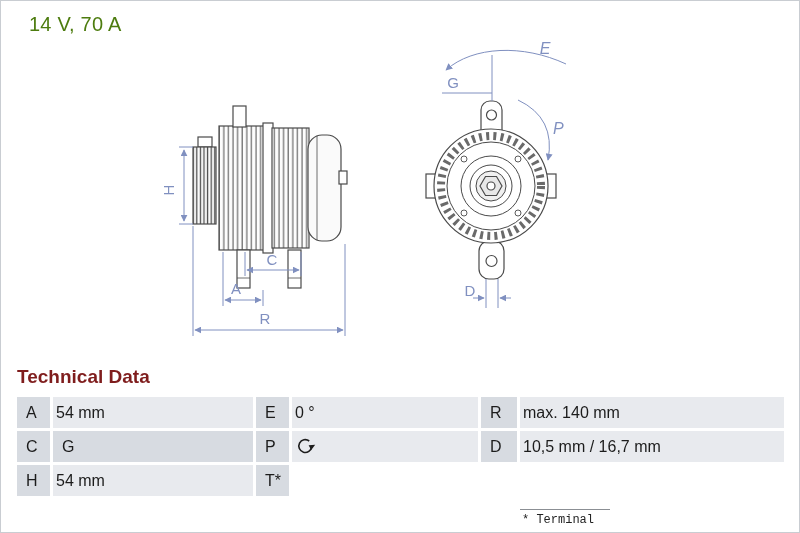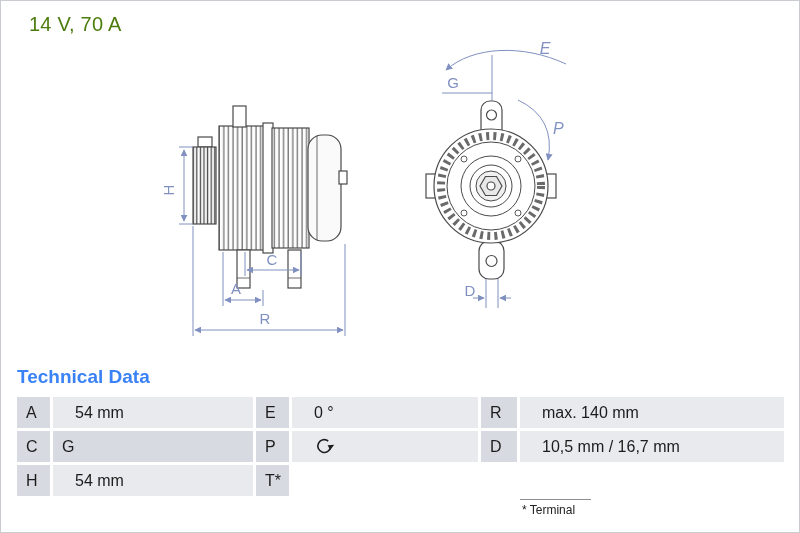--- a/index.html
+++ b/index.html
@@ -14,42 +14,42 @@
   .rating {
     font-size:20px;
     color:#4d7c0f;
     padding:12px 0 0 28px;
     letter-spacing:0.2px;
   }
   svg.diagram { display:block; margin-top:2px; }
   .tech-title {
     font-size:19px;
     font-weight:bold;
-    color:#3b82f6;
+    color:#7f1d1d;
     margin:0 0 9px 16px;
   }
   .tech-table {
     display:grid;
     grid-template-columns:33px 200px 33px 186px 36px 1fr;
     grid-auto-rows:31px;
     gap:3px;
     margin:0 15px 0 16px;
     background:#ffffff;
   }
   .cell {
     display:flex;
     align-items:center;
     font-size:16px;
     color:#1c1c1c;
     white-space:nowrap;
     overflow:hidden;
   }
   .cell.k { background:#d7dbe1; padding-left:9px; }
-  .cell.v { background:#e8eaee; padding-left:22px; }
-  .footnote-wrap { margin-left:519px; margin-top:3px; }
+  .cell.v { background:#e8eaee; padding-left:3px; }
+  .footnote-wrap { margin-left:519px; margin-top:13px;font-family:Liberation Mono, monospace; }
   .footnote {
     display:inline-block;
     border-top:1px solid #8b8f94;
     padding:3px 16px 0 2px;
     font-size:12px;
     color:#222;
   }
   .dim-text { font-size:15px; fill:#8090c0; }
   .dim-text-italic { font-size:16px; fill:#8090c0; font-style:italic; }
 </style>

